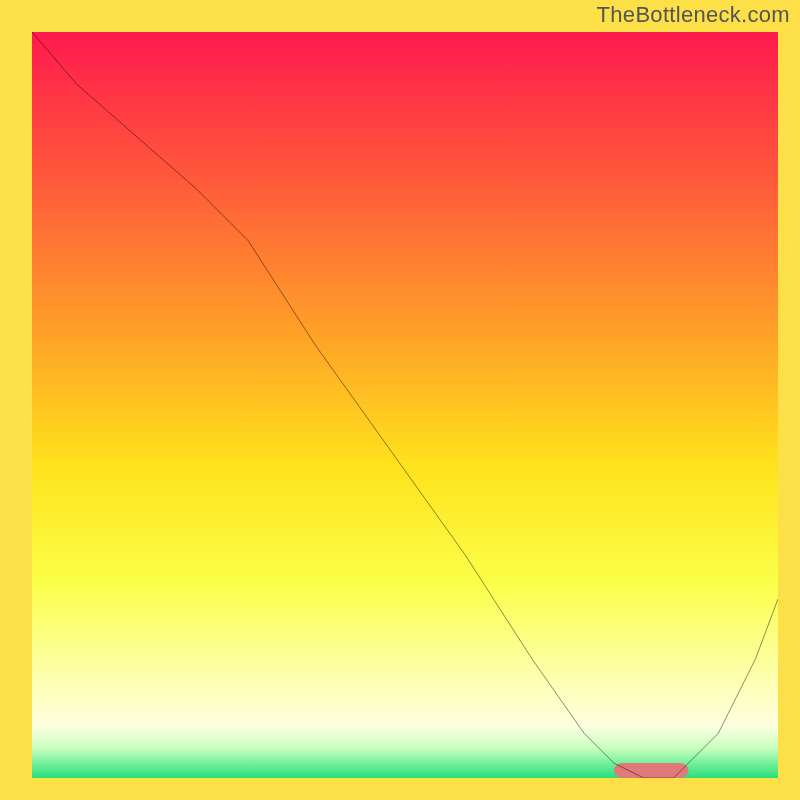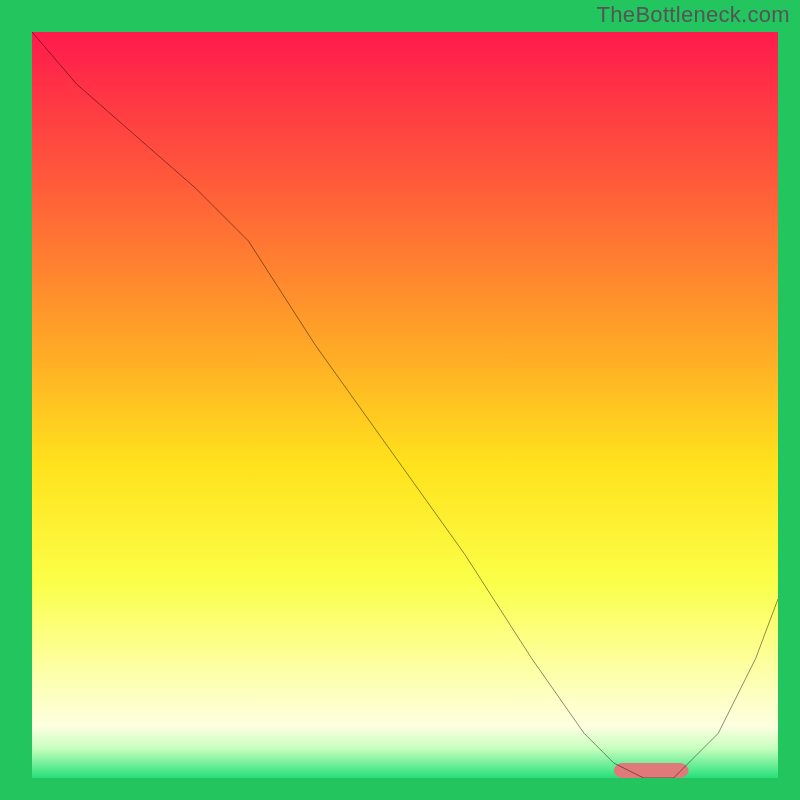--- a/index.html
+++ b/index.html
@@ -8,21 +8,21 @@
     width: 800px;
     height: 800px;
     background: #000;
     font-family: Arial, Helvetica, sans-serif;
     overflow: hidden;
   }
   .frame {
     position: relative;
     width: 800px;
     height: 800px;
-    background: #22c55e;
+    background: #fde047;
   }
   .watermark {
     position: absolute;
     top: 2px;
     right: 10px;
     color: #555;
     font-size: 22px;
     font-weight: 500;
     letter-spacing: 0.3px;
   }

